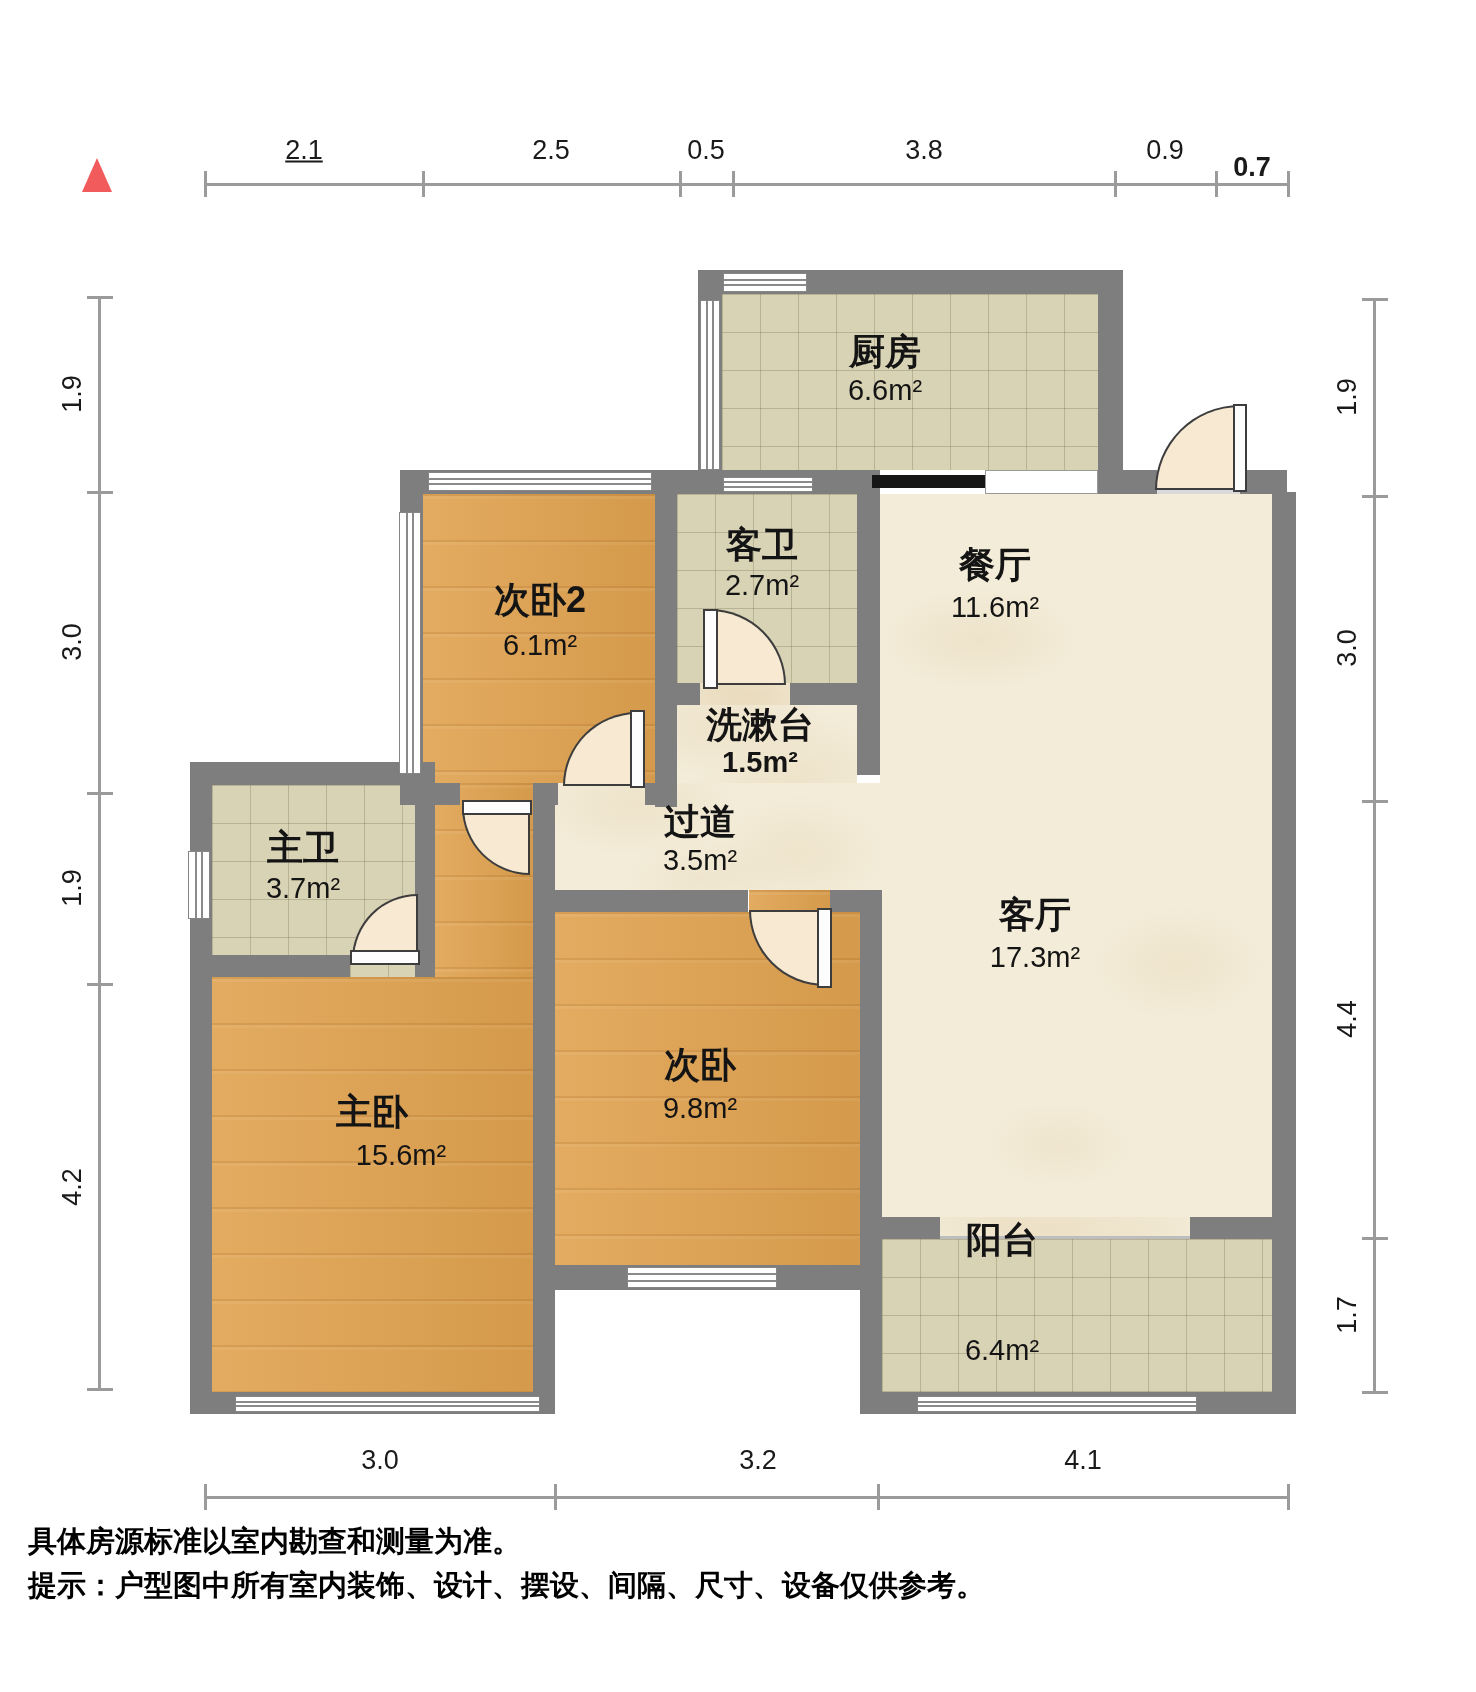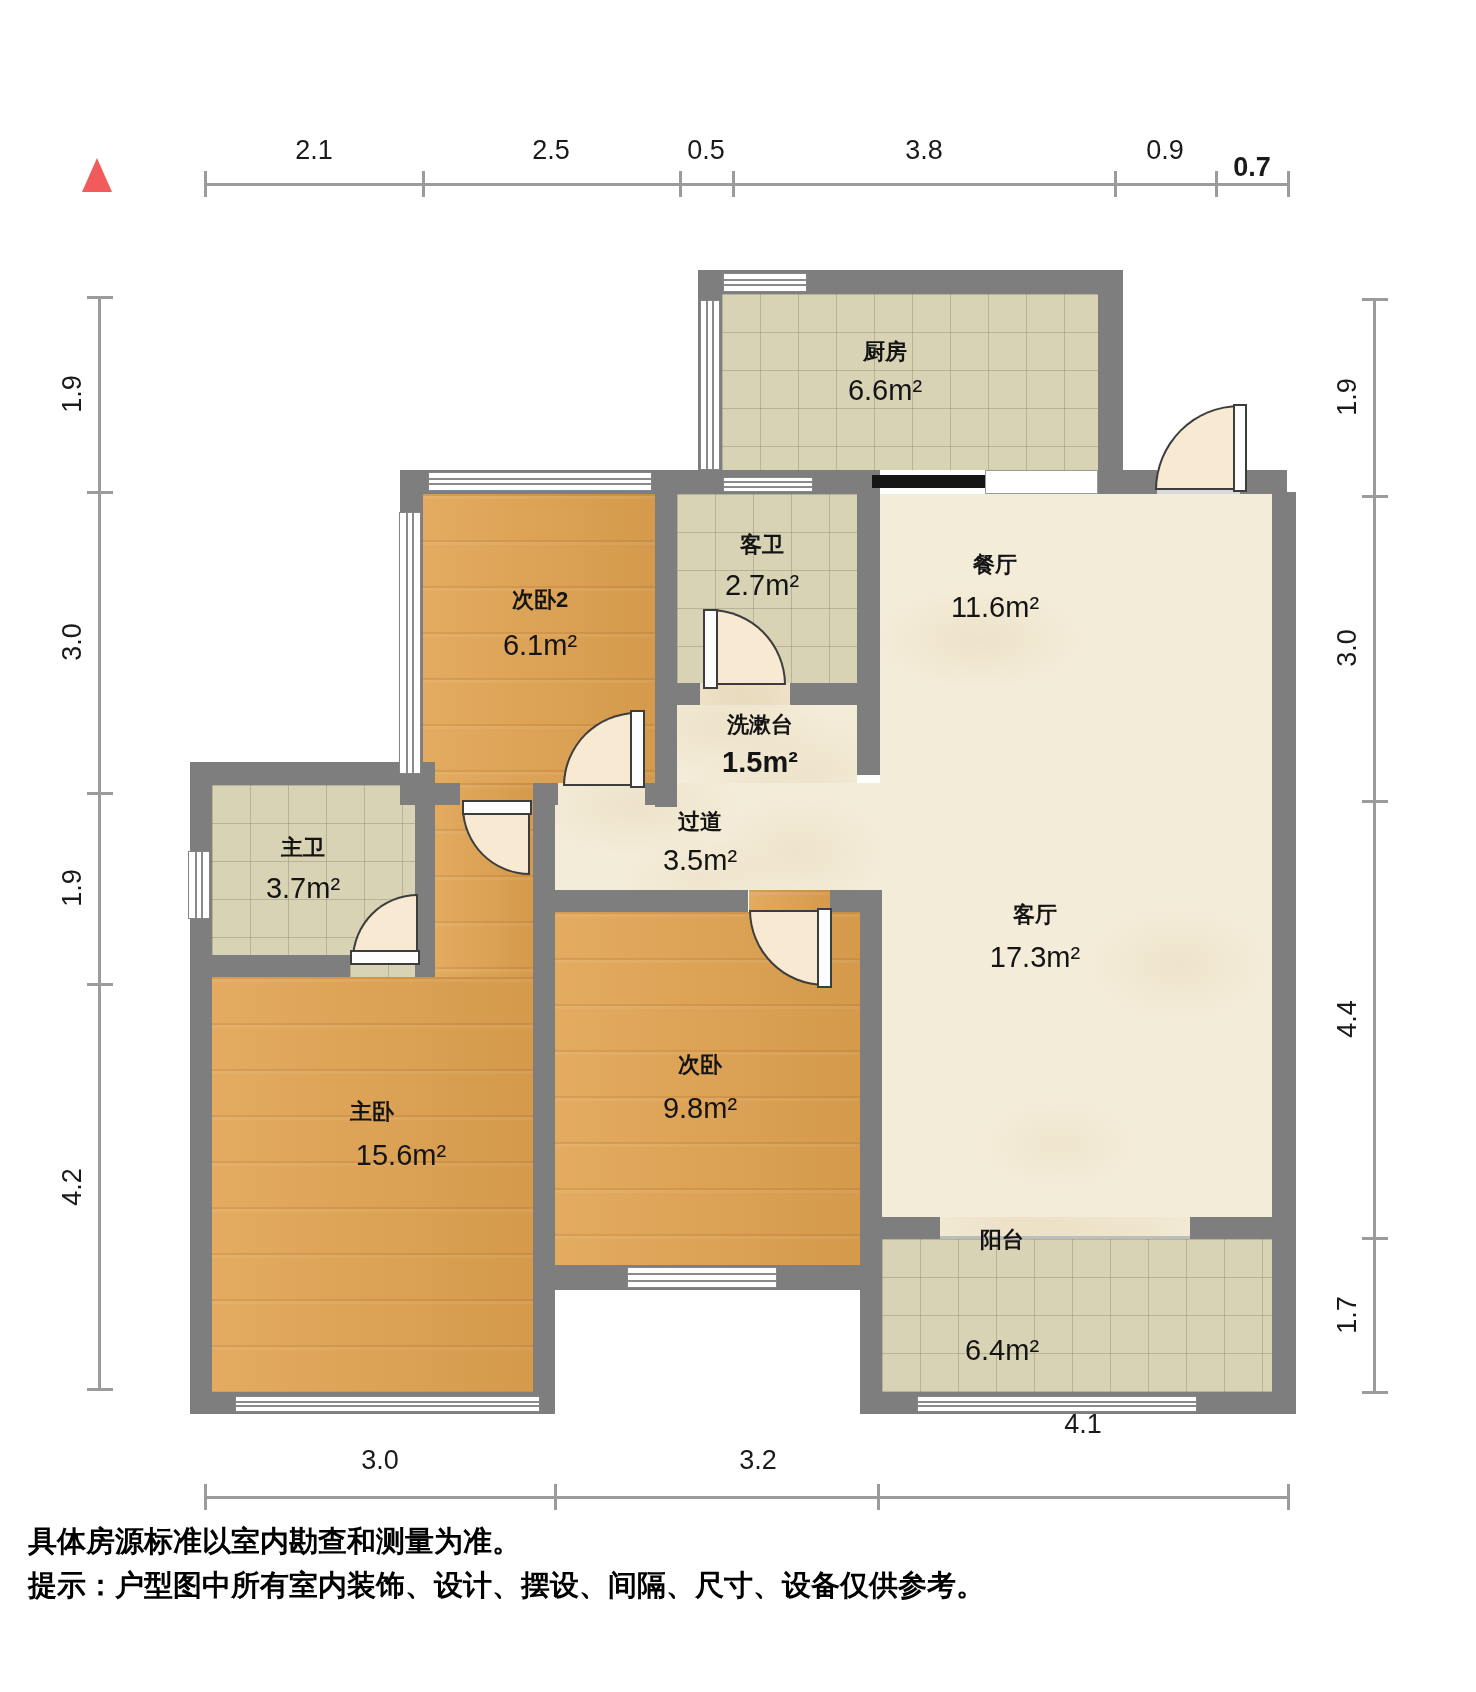--- a/index.html
+++ b/index.html
@@ -21,21 +21,21 @@
         background:linear-gradient(to bottom,#fff 0 calc(33% - 1px),#8a8a8a calc(33% - 1px) calc(33% + 1px),
                    #fff calc(33% + 1px) calc(67% - 1px),#8a8a8a calc(67% - 1px) calc(67% + 1px),#fff calc(67% + 1px) 100%);}
   .win-v{position:absolute;border:1px solid #858585;box-sizing:border-box;
         background:linear-gradient(to right,#fff 0 calc(33% - 1px),#8a8a8a calc(33% - 1px) calc(33% + 1px),
                    #fff calc(33% + 1px) calc(67% - 1px),#8a8a8a calc(67% - 1px) calc(67% + 1px),#fff calc(67% + 1px) 100%);}
   .fan{position:absolute;background:#f8e9d2;border:2px solid #3d3d3d;box-sizing:border-box;}
   .leaf{position:absolute;background:#fdfdfd;border:2px solid #3d3d3d;box-sizing:border-box;}
   .thresh{position:absolute;background:#d9d9d9;}
   .slide-dark{position:absolute;background:#161616;}
   .slide-light{position:absolute;background:#fff;border:1px solid #9a9a9a;box-sizing:border-box;}
-  .room-name{position:absolute;transform:translate(-50%,-50%);font-size:22px;font-weight:600;color:#141414;white-space:nowrap;}
+  .room-name{position:absolute;transform:translate(-50%,-50%);font-size:36px;font-weight:600;color:#141414;white-space:nowrap;}
   .room-area{position:absolute;transform:translate(-50%,-50%);font-size:29px;font-weight:400;color:#141414;white-space:nowrap;}
   .dline{position:absolute;background:#9b9b9b;}
   .tick-v{position:absolute;width:3px;height:26px;background:#9b9b9b;}
   .tick-h{position:absolute;width:26px;height:3px;background:#9b9b9b;}
   .dim-label{position:absolute;transform:translate(-50%,-50%);font-size:27px;color:#1a1a1a;white-space:nowrap;}
   .dim-label.rot{transform:translate(-50%,-50%) rotate(-90deg);}
   .tri{position:absolute;width:0;height:0;border-left:15px solid transparent;border-right:15px solid transparent;}
   .notes{position:absolute;left:28px;top:1520px;font-size:29px;font-weight:700;color:#000;line-height:1.5;}
 </style>
 </head>
@@ -149,21 +149,21 @@
   <div class="room-area" style="left:1002px;top:1350px;">6.4m²</div>
 
   <div class="dline" style="left:205px;top:183px;width:1084px;height:3px;"></div>
   <div class="tick-v" style="left:204px;top:171px;"></div>
   <div class="tick-v" style="left:422px;top:171px;"></div>
   <div class="tick-v" style="left:679px;top:171px;"></div>
   <div class="tick-v" style="left:732px;top:171px;"></div>
   <div class="tick-v" style="left:1114px;top:171px;"></div>
   <div class="tick-v" style="left:1215px;top:171px;"></div>
   <div class="tick-v" style="left:1287px;top:171px;"></div>
-  <div class="dim-label" style="left:314px;top:150px;">2.1</div>
+  <div class="dim-label" style="left:304px;top:150px;text-decoration:underline;">2.1</div>
   <div class="dim-label" style="left:551px;top:150px;">2.5</div>
   <div class="dim-label" style="left:706px;top:150px;">0.5</div>
   <div class="dim-label" style="left:924px;top:150px;">3.8</div>
   <div class="dim-label" style="left:1165px;top:150px;">0.9</div>
   <div class="dim-label" style="left:1252px;top:167px;font-weight:bold;">0.7</div>
 
   <div class="dline" style="left:98px;top:297px;width:3px;height:1093px;"></div>
   <div class="tick-h" style="left:87px;top:296px;"></div>
   <div class="tick-h" style="left:87px;top:491px;"></div>
   <div class="tick-h" style="left:87px;top:792px;"></div>
@@ -185,20 +185,20 @@
   <div class="dim-label rot" style="left:1347px;top:1019px;">4.4</div>
   <div class="dim-label rot" style="left:1347px;top:1315px;">1.7</div>
 
   <div class="dline" style="left:205px;top:1496px;width:1084px;height:3px;"></div>
   <div class="tick-v" style="left:204px;top:1484px;"></div>
   <div class="tick-v" style="left:554px;top:1484px;"></div>
   <div class="tick-v" style="left:877px;top:1484px;"></div>
   <div class="tick-v" style="left:1287px;top:1484px;"></div>
   <div class="dim-label" style="left:380px;top:1460px;">3.0</div>
   <div class="dim-label" style="left:716px;top:1460px;margin-left:42px;">3.2</div>
-  <div class="dim-label" style="left:1083px;top:1424px;text-align:center;">4.1</div>
+  <div class="dim-label" style="left:1083px;top:1460px;text-align:center;">4.1</div>
 
   <div class="notes">
     <div>具体房源标准以室内勘查和测量为准。</div>
     <div>提示：户型图中所有室内装饰、设计、摆设、间隔、尺寸、设备仅供参考。</div>
   </div>
 
 </div>
 
 </body></html>

